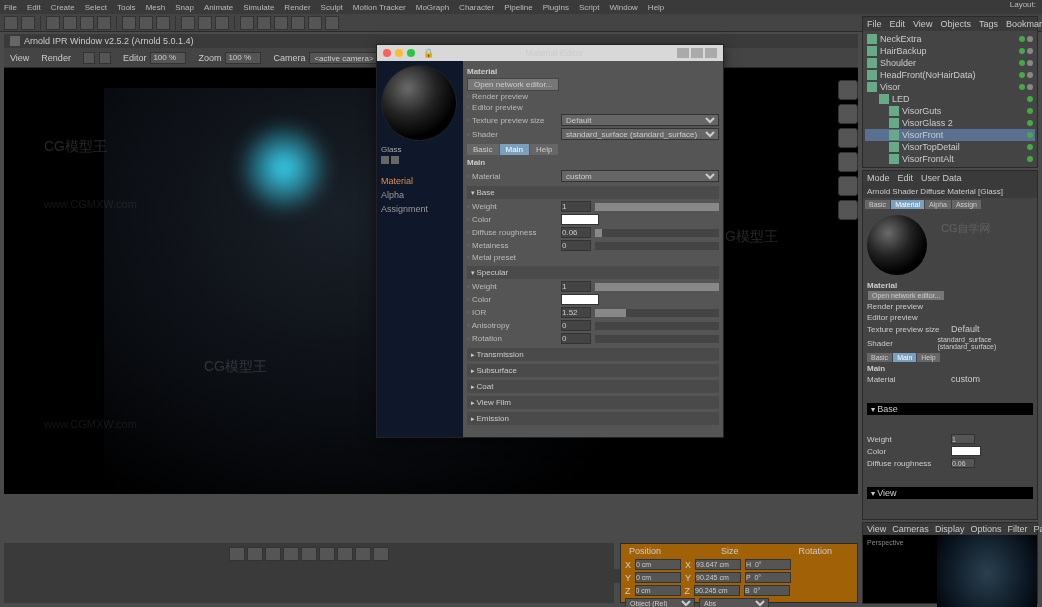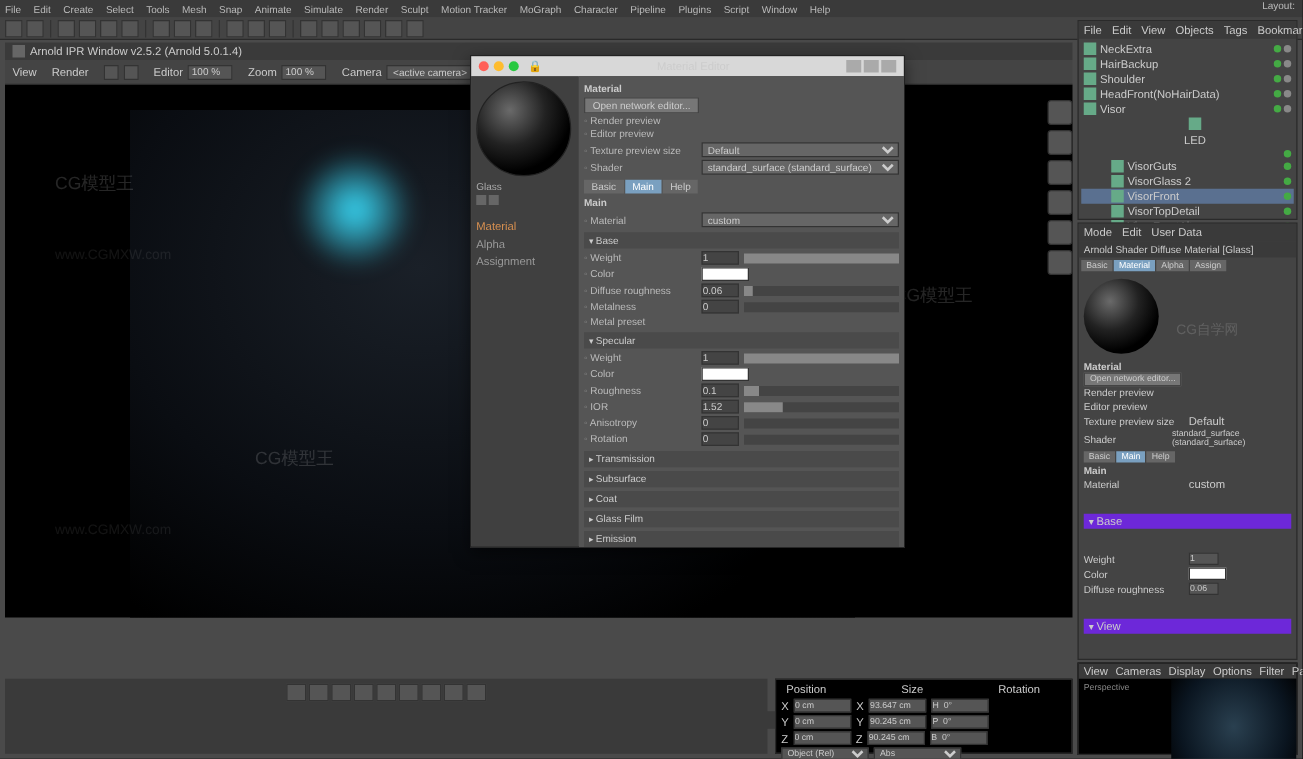--- a/index.html
+++ b/index.html
@@ -29,41 +29,41 @@
 .render-figure::before { content: ""; position: absolute; left: 120px; top: 30px; width: 120px; height: 100px; background: radial-gradient(circle, #3ae0ff 0%, rgba(58,224,255,0.5) 30%, transparent 60%); filter: blur(8px); }
 .watermark { position: absolute; color: rgba(255,255,255,0.15); font-size: 14px; font-weight: normal; pointer-events: none; }
 .wm1 { left: 40px; top: 70px; } .wm2 { right: 80px; top: 160px; } .wm3 { left: 200px; top: 290px; }
 .wmurl { position: absolute; color: rgba(255,255,255,0.08); font-size: 11px; }
 .vp-status { height: 14px; background: #3a3a3a; font-size: 8px; padding: 0 6px; display: flex; align-items: center; }
 
 
 .bottom-bar { position: absolute; left: 4px; bottom: 24px; width: 854px; height: 14px; background: #3a3a3a; display: flex; align-items: center; padding: 0 6px; font-size: 8px; gap: 10px; }
 .bottom-bar .bico { width: 10px; height: 10px; background: #555; }
 
-.coord-panel { position: absolute; left: 620px; bottom: 4px; width: 238px; height: 60px; background: #000000; border: 1px solid #2a2a2a; font-size: 8px; }
+.coord-panel { position: absolute; left: 620px; bottom: 4px; width: 238px; height: 60px; background: #a16207; border: 1px solid #2a2a2a; font-size: 8px; }
 .coord-panel .cphead { display: flex; padding: 2px 8px; gap: 60px; }
 .coord-panel .cprow { display: flex; padding: 1px 4px; gap: 4px; align-items: center; }
 .coord-panel input { width: 46px; height: 11px; background: #555; border: 1px solid #333; font-size: 7px; color: #ccc; }
 .coord-panel select { background: #555; border: 1px solid #333; font-size: 7px; color: #ccc; height: 11px; width: 70px; }
 
 .timeline-strip { position: absolute; left: 4px; bottom: 4px; width: 610px; height: 60px; background: #3a3a3a; }
 .timeline-strip .ts-btns { display: flex; gap: 2px; padding: 4px; justify-content: center; }
 .timeline-strip .tsbtn { width: 16px; height: 14px; background: #555; border: 1px solid #333; }
 
 
 .mat-editor { position: absolute; left: 376px; top: 44px; width: 348px; height: 394px; background: #5a5a5a; border: 1px solid #222; box-shadow: 0 4px 12px rgba(0,0,0,0.5); }
 .mat-titlebar { height: 16px; background: #d8d8d8; display: flex; align-items: center; padding: 0 6px; font-size: 9px; color: #333; }
 .mat-titlebar .traffic { display: flex; gap: 4px; margin-right: 8px; }
 .mat-titlebar .dot { width: 8px; height: 8px; border-radius: 50%; }
 .dot.red { background: #ff5f57; } .dot.yel { background: #febc2e; } .dot.grn { background: #28c840; }
 .mat-titlebar .ttl { flex: 1; text-align: center; }
 .mat-titlebar .navbtn { width: 12px; height: 10px; background: #aaa; margin-left: 2px; }
 
 .mat-body { display: flex; height: calc(100% - 16px); }
-.mat-preview-col { width: 86px; background: #404040; padding: 4px; }
+.mat-preview-col { width: 86px; background: #0f172a; padding: 4px; }
 .mat-sphere { width: 76px; height: 76px; background: radial-gradient(circle at 35% 30%, #6a6a6a 0%, #222 40%, #000 70%); border-radius: 50%; border: 1px solid #222; }
 .mat-preview-label { font-size: 8px; margin-top: 4px; color: #aaa; }
 .mat-tabs { font-size: 8px; margin-top: 10px; }
 .mat-tabs .mtab { padding: 2px 0; color: #d89050; cursor: pointer; }
 .mat-tabs .mtab2 { padding: 2px 0; color: #999; cursor: pointer; }
 
 .mat-props { flex: 1; background: #555; overflow-y: auto; padding: 4px; }
 .mat-props .mp-head { font-size: 8px; font-weight: bold; margin: 2px 0; }
 .mat-props .mp-btn { background: #777; border: 1px solid #444; padding: 1px 6px; font-size: 8px; display: inline-block; cursor: pointer; }
 .mat-props .mp-row { display: flex; align-items: center; gap: 4px; padding: 1px 0; font-size: 8px; }
@@ -85,32 +85,32 @@
 .right-sidebar { position: absolute; right: 4px; top: 16px; width: 176px; height: 588px; display: flex; flex-direction: column; gap: 2px; }
 .panel { background: #444; border: 1px solid #2a2a2a; }
 .panel-menu { height: 14px; background: #3a3a3a; display: flex; align-items: center; padding: 0 4px; gap: 8px; font-size: 8px; }
 .obj-list { padding: 2px; font-size: 8px; }
 .obj-item { display: flex; align-items: center; gap: 3px; padding: 1px 2px; }
 .obj-item.sel { background: #5a7090; }
 .obj-item .oico { width: 10px; height: 10px; background: #6a8; }
 .obj-item .odots { margin-left: auto; display: flex; gap: 2px; }
 .obj-item .odot { width: 6px; height: 6px; border-radius: 50%; background: #888; }
 .obj-item .odot.g { background: #4a4; }
-.obj-item.indent1 { padding-left: 14px; flex-direction: column; }
+.obj-item.indent1 { padding-left: 14px; }
 .obj-item.indent2 { padding-left: 24px; }
 
 .attr-panel { flex: 1; display: flex; flex-direction: column; }
 .attr-sphere { width: 60px; height: 60px; margin: 4px; background: radial-gradient(circle at 35% 30%, #6a6a6a 0%, #222 40%, #000 70%); border-radius: 50%; }
 .attr-body { padding: 2px 4px; font-size: 8px; }
 .attr-body .arow { display: flex; align-items: center; gap: 4px; padding: 1px 0; }
 .attr-body .arow .albl { width: 80px; font-size: 8px; }
 .attr-body .arow input { width: 24px; height: 10px; background: #555; border: 1px solid #333; font-size: 7px; }
 .attr-body .arow .asld { flex: 1; height: 7px; background: #444; }
 .attr-body .arow .aswatch { width: 30px; height: 10px; border: 1px solid #333; }
-.attr-body .asec { background: #6d28d9; padding: 1px 4px; margin: 18px 0; font-size: 8px; }
+.attr-body .asec { background: #000000; padding: 1px 4px; margin: 18px 0; font-size: 8px; }
 
 .mini-viewport { height: 110px; background: #000; position: relative; }
 .mini-viewport .mv-menu { height: 12px; background: #3a3a3a; font-size: 7px; display: flex; gap: 6px; padding: 0 4px; align-items: center; }
 .mini-render { position: absolute; right: 0; top: 12px; width: 100px; height: 96px; background: radial-gradient(ellipse at 50% 40%, #2a4050 0%, #0a1520 60%, #000 90%); }
 
 .side-icons { position: absolute; right: 180px; top: 80px; width: 24px; display: flex; flex-direction: column; gap: 4px; }
 .side-icons .sico { width: 20px; height: 20px; background: #555; border: 1px solid #333; border-radius: 3px; }
 </style>
 </head>
 <body>
@@ -348,48 +348,41 @@
           <input type="text" value="1" style="">
           <div class="slider">
             <div class="fill" style="width:100%"></div>
           </div>
         </div>
       <div class="mp-row">
           <span class="lbl">Color</span>
           <div class="swatch" style="background:#fff"></div>
         </div>
       <div class="mp-row">
-          <span class="lbl">Roughness</span>
-          <input type="text" value="0.1" style="">
-          <div class="slider">
-            <div class="fill" style="width:10%"></div>
-          </div>
-        </div>
-      <div class="mp-row">
           <span class="lbl">IOR</span>
           <input type="text" value="1.52" style="">
           <div class="slider">
             <div class="fill" style="width:25%"></div>
           </div>
         </div>
       <div class="mp-row">
           <span class="lbl">Anisotropy</span>
           <input type="text" value="0" style="">
           <div class="slider"></div>
         </div>
       <div class="mp-row">
           <span class="lbl">Rotation</span>
           <input type="text" value="0" style="">
           <div class="slider"></div>
         </div>
 
       <div class="mp-section">Transmission</div>
       <div class="mp-section">Subsurface</div>
       <div class="mp-section">Coat</div>
-      <div class="mp-section">Glass Film</div>
+      <div class="mp-section">View Film</div>
       <div class="mp-section">Emission</div>
     </div>
   </div>
 </div>
 
 <div class="side-icons">
   <div class="sico"></div>
   <div class="sico"></div>
   <div class="sico"></div>
   <div class="sico"></div>
@@ -500,21 +493,21 @@
       <span>Edit</span>
       <span>User Data</span>
     </div>
     <div style="padding:2px 4px;font-size:8px;background:#3a3a3a">Arnold Shader Diffuse Material [Glass]</div>
     <div style="display:flex;gap:1px;padding:2px">
       <div class="tb" style="background:#666;padding:1px 4px;font-size:7px">Basic</div>
       <div class="tb" style="background:#7aa0c0;padding:1px 4px;font-size:7px;color:#fff">Material</div>
       <div class="tb" style="background:#666;padding:1px 4px;font-size:7px">Alpha</div>
       <div class="tb" style="background:#666;padding:1px 4px;font-size:7px">Assign</div>
     </div>
-    <div style="display:flex;align-items:center">
+    <div style="display:flex;align-items:flex-start">
       <div class="attr-sphere"></div>
       <div class="watermark" style="position:relative;left:10px;top:10px;font-size:11px">CG自学网</div>
     </div>
     <div class="attr-body">
       <div style="font-size:8px;font-weight:bold">Material</div>
       <div style="background:#777;padding:1px 4px;display:inline-block;font-size:7px;border:1px solid #444">Open network editor...</div>
       <div class="arow">
           <span class="albl">Render preview</span>
         </div>
       <div class="arow">

